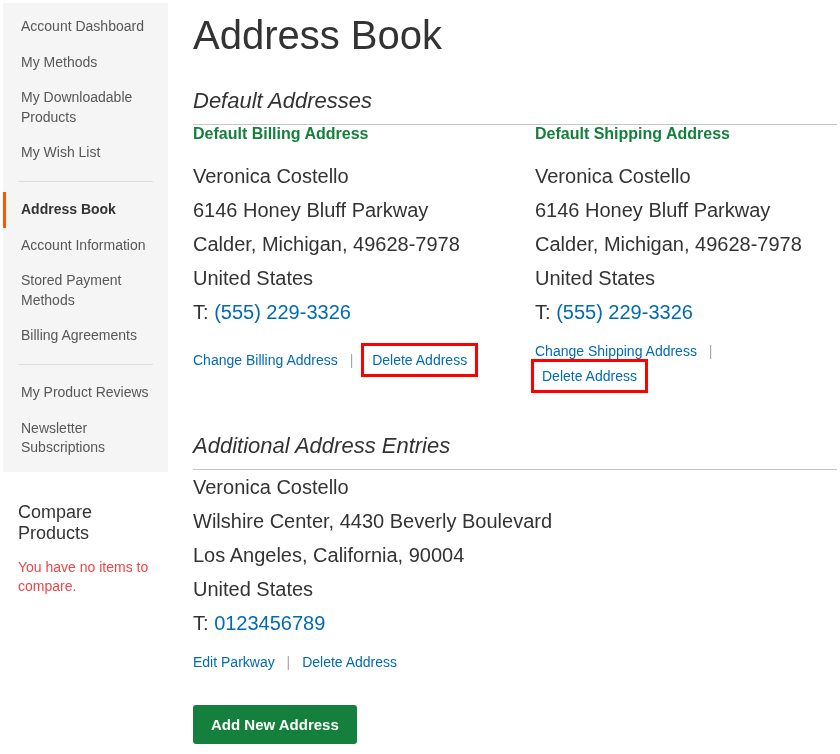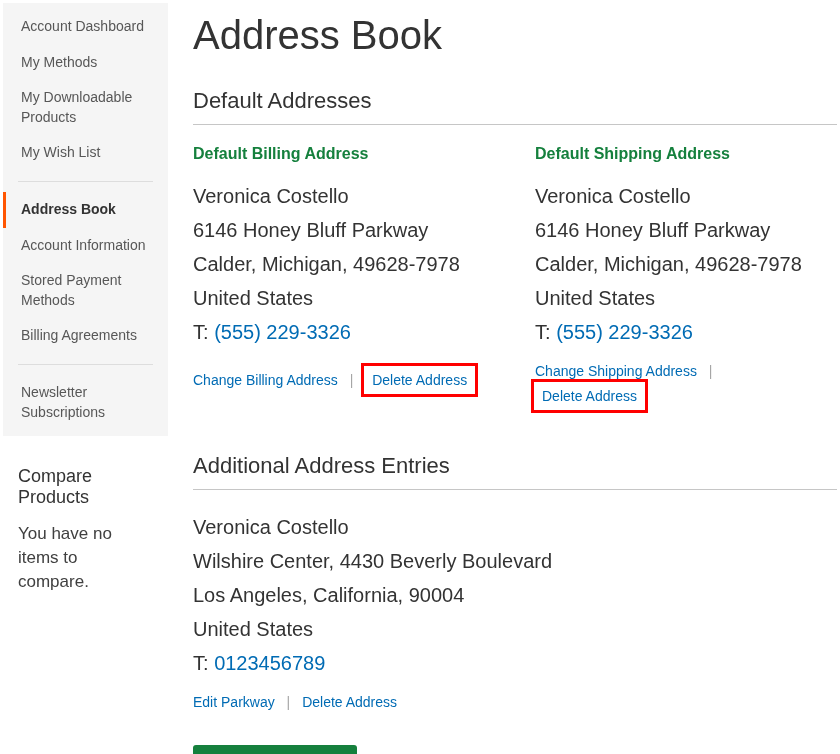--- a/index.html
+++ b/index.html
@@ -48,21 +48,21 @@
       color: #333;
       margin-bottom: 30px;
       margin-top: 10px;
     }
     .section-title {
       font-size: 22px;
       font-weight: 300;
       color: #333;
       padding-bottom: 10px;
       border-bottom: 1px solid #c6c6c6;
-      margin-bottom: 20px;
+      font-style: italic;
     }
     .address-pair {
       display: flex;
       gap: 40px;
       margin-bottom: 40px;
     }
     .address-block {
       flex: 1;
     }
     .address-label {
@@ -111,41 +111,42 @@
       padding-top: 30px;
       width: 165px;
     }
     .compare-title {
       font-size: 18px;
       font-weight: 300;
       color: #333;
       margin-bottom: 14px;
     }
     .compare-empty {
-      font-size: 17px;
-      color: #404040;
+      font-size: 14px;
+      color: #ef4444;
       line-height: 1.4;
     }
   </style>
 </head>
 <body>
 
 <div class="container">
   <div>
     <div class="sidebar">
       <a class="sidebar-item">Account Dashboard</a>
       <a class="sidebar-item">My Methods</a>
       <a class="sidebar-item">My Downloadable Products</a>
       <a class="sidebar-item">My Wish List</a>
       <div class="sidebar-divider"></div>
       <a class="sidebar-item active">Address Book</a>
       <a class="sidebar-item">Account Information</a>
       <a class="sidebar-item">Stored Payment Methods</a>
       <a class="sidebar-item">Billing Agreements</a>
       <div class="sidebar-divider"></div>
+      <a class="sidebar-item">My Product Reviews</a>
       <a class="sidebar-item" style="padding-bottom:14px;">Newsletter Subscriptions</a>
     </div>
     <div class="compare-section">
       <div class="compare-title">Compare Products</div>
       <div class="compare-empty">You have no items to compare.</div>
     </div>
   </div>
 
   <div class="main">
     <h1 class="page-title">Address Book</h1>

